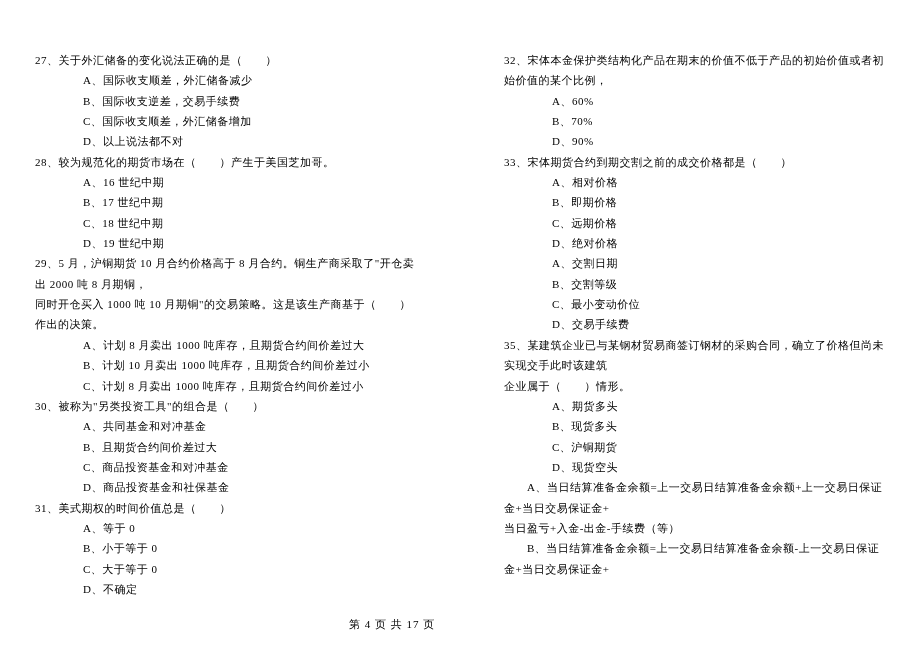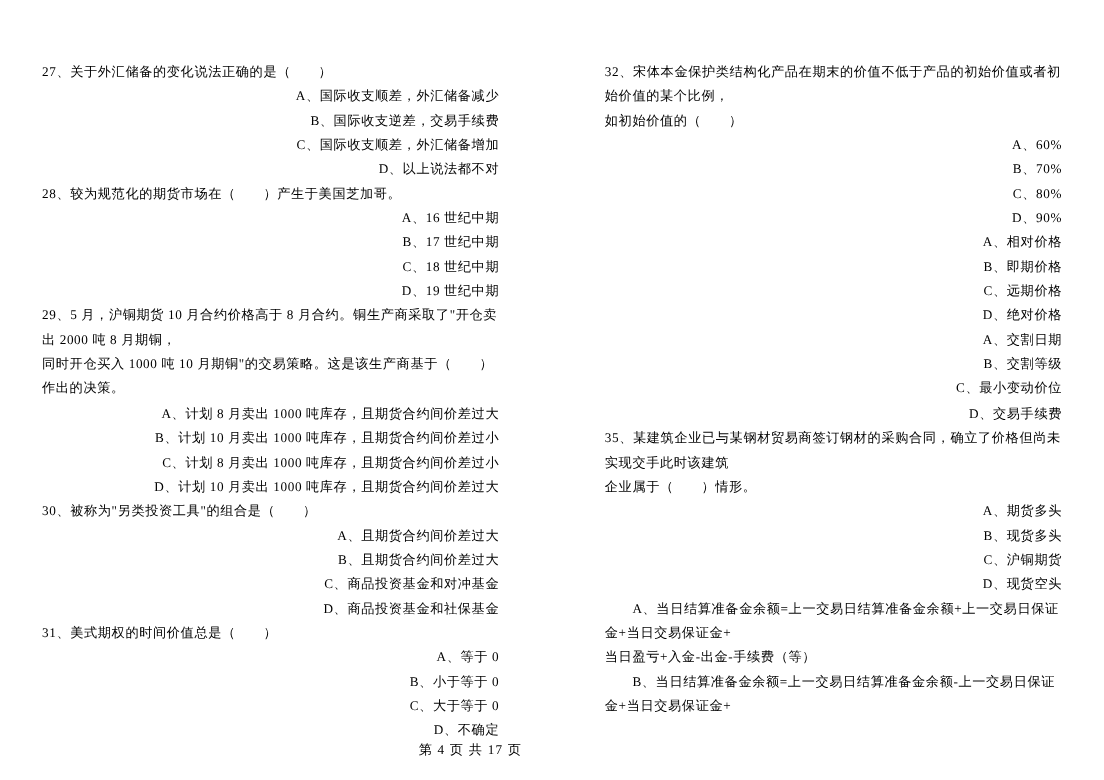--- a/index.html
+++ b/index.html
@@ -35,21 +35,20 @@
     .question-line.q {
       padding-left: 0;
     }
     .question-line.continuation {
       padding-left: 0;
     }
     .option {
       line-height: 1.85;
       padding-left: 48px;
       letter-spacing: 0.5px;
-      text-align: right;
     }
     .page-footer {
       position: absolute;
       bottom: 18px;
       left: 0;
       width: 784px;
       text-align: center;
       font-size: 11px;
       letter-spacing: 1px;
     }
@@ -69,43 +68,41 @@
     <div class="option">A、16 世纪中期</div>
     <div class="option">B、17 世纪中期</div>
     <div class="option">C、18 世纪中期</div>
     <div class="option">D、19 世纪中期</div>
 
     <div class="question-line q">29、5 月，沪铜期货 10 月合约价格高于 8 月合约。铜生产商采取了"开仓卖出 2000 吨 8 月期铜，</div>
     <div class="question-line continuation">同时开仓买入 1000 吨 10 月期铜"的交易策略。这是该生产商基于（　　）作出的决策。</div>
     <div class="option">A、计划 8 月卖出 1000 吨库存，且期货合约间价差过大</div>
     <div class="option">B、计划 10 月卖出 1000 吨库存，且期货合约间价差过小</div>
     <div class="option">C、计划 8 月卖出 1000 吨库存，且期货合约间价差过小</div>
-    <div class="option">D、计划 10 月卖出 1000 吨库存，且期货合约间价差过大</div>
 
     <div class="question-line q"><span>30</span>、<span>被称为"另类投资工具"的组合是（　　）</span></div>
-    <div class="option">A、且期货合约间价差过大</div>
+    <div class="option">A、共同基金和对冲基金</div>
     <div class="option">B、且期货合约间价差过大</div>
     <div class="option">C、商品投资基金和对冲基金</div>
     <div class="option">D、商品投资基金和社保基金</div>
 
     <div class="question-line q"><span>31</span>、<span>美式期权的时间价值总是（　　）</span></div>
     <div class="option">A、等于 0</div>
     <div class="option">B、小于等于 0</div>
     <div class="option">C、大于等于 0</div>
     <div class="option">D、不确定</div>
   </div>
 
   <div class="column">
     <div class="question-line q">32、宋体本金保护类结构化产品在期末的价值不低于产品的初始价值或者初始价值的某个比例，</div>
-    <div class="question-line continuation">如初始价值的（　　）</div>
     <div class="option">A、60%</div>
     <div class="option">B、70%</div>
-    <div class="option">C、80%</div>
     <div class="option">D、90%</div>
 
+    <div class="question-line q"><span>33</span>、<span>宋体期货合约到期交割之前的成交价格都是（　　）</span></div>
     <div class="option">A、相对价格</div>
     <div class="option">B、即期价格</div>
     <div class="option">C、远期价格</div>
     <div class="option">D、绝对价格</div>
 
     <div class="option">A、交割日期</div>
     <div class="option">B、交割等级</div>
     <div class="option">C、最小变动价位</div>
     <div class="option">D、交易手续费</div>
 

